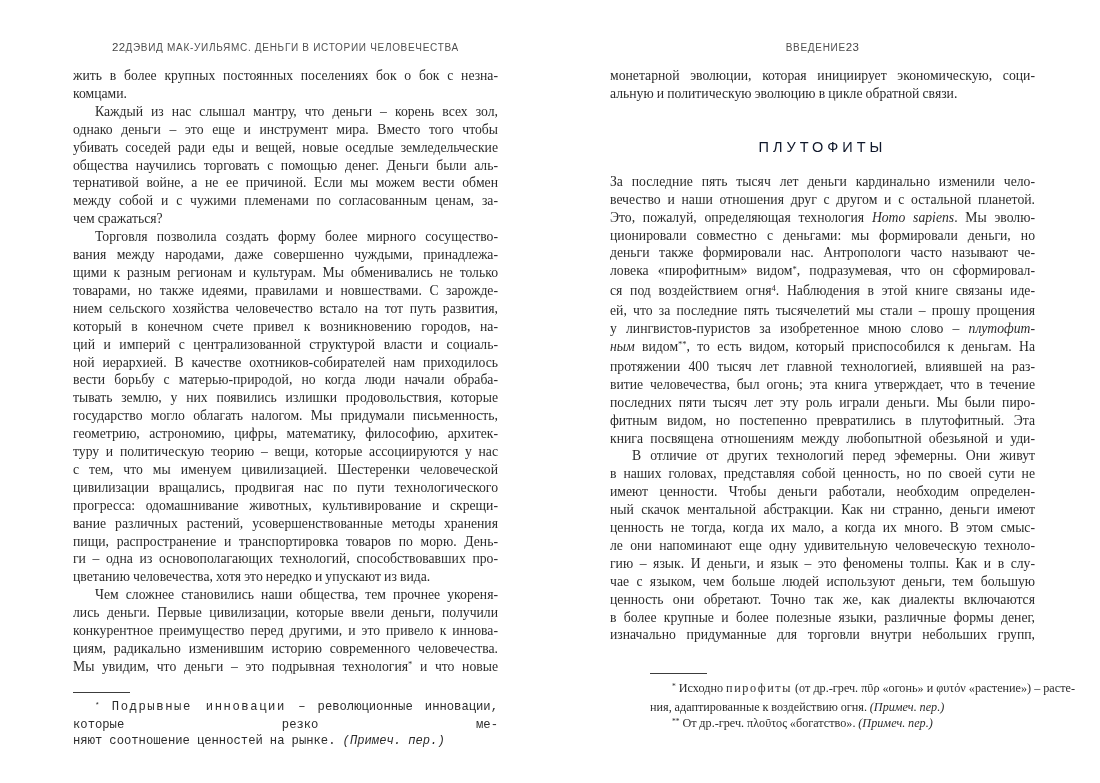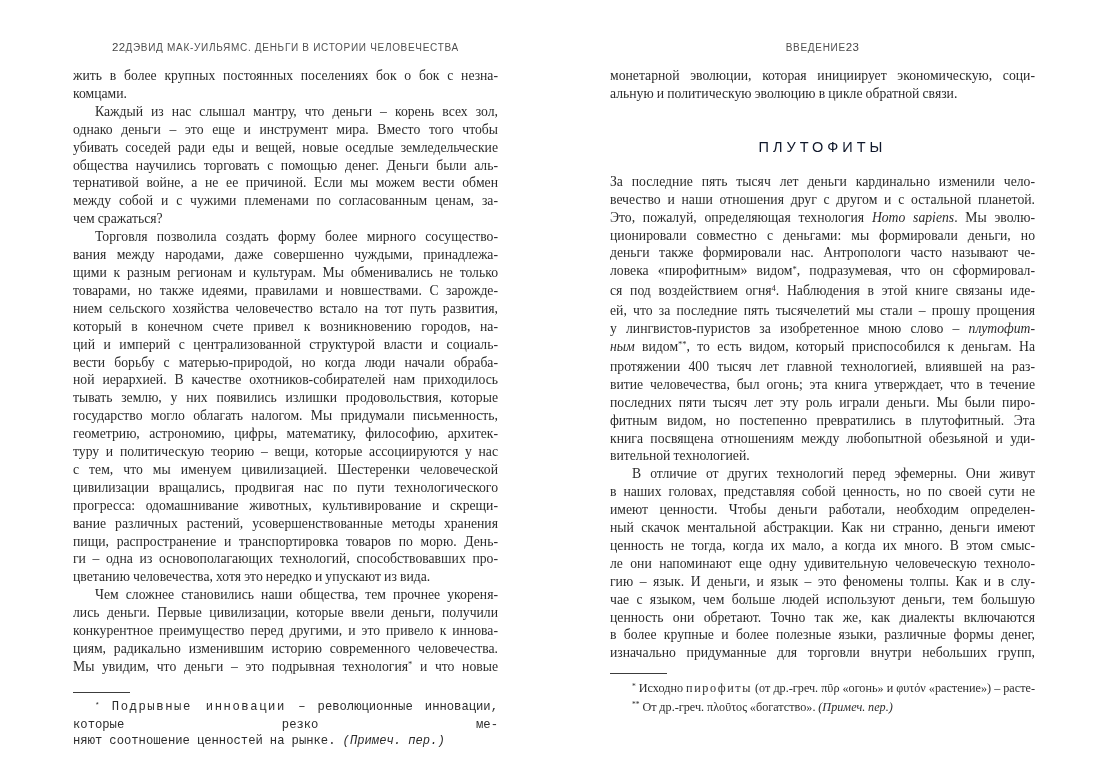--- a/index.html
+++ b/index.html
@@ -45,21 +45,21 @@
     line-height: 20px;
     margin: 34px 0 16px 0;
   }
 
   .footnotes {
     position: absolute; left: 0; width: 425px;
     font-size: 12.2px; line-height: 16.5px;
     word-spacing: -0.2px;
   }
   #fn-left  { top: 692px; font-family: Liberation Mono, monospace; }
-  #fn-right { top: 673px; }
+  #fn-right { top: 673px; margin-left: 40px; }
   .fnrule { width: 57px; border-top: 1px solid #3c3c3c; margin-bottom: 6px; }
   .fline { text-align: justify; text-align-last: justify; }
   .fline.end { text-align-last: left; }
   .fline.ind { text-indent: 22px; }
 
   .sg-i  { font-style: italic; }
   .sg-g  { font-style: normal; }
   .sg-sp { letter-spacing: 1.6px; }
   .sg-sup {
     font-size: 0.62em;
@@ -87,22 +87,22 @@
         <div class="line">тернативой войне, а не ее причиной. Если мы можем вести обмен</div>
         <div class="line">между собой и с чужими племенами по согласованным ценам, за-</div>
         <div class="line end">чем сражаться?</div>
         <div class="line ind">Торговля позволила создать форму более мирного сосущество-</div>
         <div class="line">вания между народами, даже совершенно чуждыми, принадлежа-</div>
         <div class="line">щими к разным регионам и культурам. Мы обменивались не только</div>
         <div class="line">товарами, но также идеями, правилами и новшествами. С зарожде-</div>
         <div class="line">нием сельского хозяйства человечество встало на тот путь развития,</div>
         <div class="line">который в конечном счете привел к возникновению городов, на-</div>
         <div class="line">ций и империй с централизованной структурой власти и социаль-</div>
+        <div class="line">ной иерархией. В качестве охотников-собирателей нам приходилось</div>
         <div class="line">вести борьбу с матерью-природой, но когда люди начали обраба-</div>
-        <div class="line">ной иерархией. В качестве охотников-собирателей нам приходилось</div>
         <div class="line">тывать землю, у них появились излишки продовольствия, которые</div>
         <div class="line">государство могло облагать налогом. Мы придумали письменность,</div>
         <div class="line">геометрию, астрономию, цифры, математику, философию, архитек-</div>
         <div class="line">туру и политическую теорию – вещи, которые ассоциируются у нас</div>
         <div class="line">с тем, что мы именуем цивилизацией. Шестеренки человеческой</div>
         <div class="line">цивилизации вращались, продвигая нас по пути технологического</div>
         <div class="line">прогресса: одомашнивание животных, культивирование и скрещи-</div>
         <div class="line">вание различных растений, усовершенствованные методы хранения</div>
         <div class="line">пищи, распространение и транспортировка товаров по морю. День-</div>
         <div class="line">ги – одна из основополагающих технологий, способствовавших про-</div>
@@ -137,33 +137,33 @@
         <div class="line">ловека «пирофитным» видом<span class="sg-sup">*</span>, подразумевая, что он сформировал-</div>
         <div class="line">ся под воздействием огня<span class="sg-sup">4</span>. Наблюдения в этой книге связаны иде-</div>
         <div class="line">ей, что за последние пять тысячелетий мы стали – прошу прощения</div>
         <div class="line">у лингвистов-пуристов за изобретенное мною слово – <span class="sg-i">плутофит-</span></div>
         <div class="line"><span class="sg-i">ным</span> видом<span class="sg-sup">**</span>, то есть видом, который приспособился к деньгам. На</div>
         <div class="line">протяжении 400 тысяч лет главной технологией, влиявшей на раз-</div>
         <div class="line">витие человечества, был огонь; эта книга утверждает, что в течение</div>
         <div class="line">последних пяти тысяч лет эту роль играли деньги. Мы были пиро-</div>
         <div class="line">фитным видом, но постепенно превратились в плутофитный. Эта</div>
         <div class="line">книга посвящена отношениям между любопытной обезьяной и уди-</div>
-        <div class="line end">вительной технологией.</div>
         <div class="line ind">В отличие от других технологий перед эфемерны. Они живут</div>
         <div class="line">в наших головах, представляя собой ценность, но по своей сути не</div>
         <div class="line">имеют ценности. Чтобы деньги работали, необходим определен-</div>
         <div class="line">ный скачок ментальной абстракции. Как ни странно, деньги имеют</div>
         <div class="line">ценность не тогда, когда их мало, а когда их много. В этом смыс-</div>
         <div class="line">ле они напоминают еще одну удивительную человеческую техноло-</div>
         <div class="line">гию – язык. И деньги, и язык – это феномены толпы. Как и в слу-</div>
         <div class="line">чае с языком, чем больше людей используют деньги, тем большую</div>
         <div class="line">ценность они обретают. Точно так же, как диалекты включаются</div>
         <div class="line">в более крупные и более полезные языки, различные формы денег,</div>
         <div class="line">изначально придуманные для торговли внутри небольших групп,</div>
       </div>
     <div class="footnotes" id="fn-right">
       <div class="fnrule"></div>
     <div class="fline ind"><span class="sg-sup">*</span> Исходно <span class="sg-sp">пирофиты</span> (от др.-греч. <span class="sg-g">πῦρ</span> «огонь» и <span class="sg-g">φυτόν</span> «растение») – расте-</div>
+        <div class="fline end">ния, адаптированные к воздействию огня. <span class="sg-i">(Примеч. пер.)</span></div>
         <div class="fline ind end"><span class="sg-sup">**</span> От др.-греч. <span class="sg-g">πλοῦτος</span> «богатство». <span class="sg-i">(Примеч. пер.)</span></div>
       </div>
   </div>
 
 </div>
 
 </body></html>

